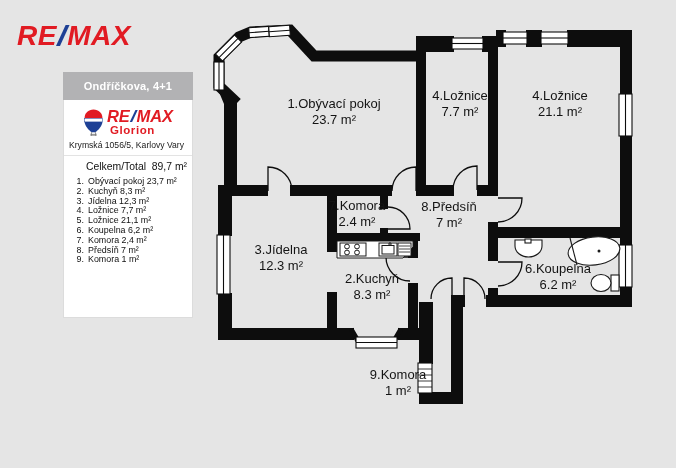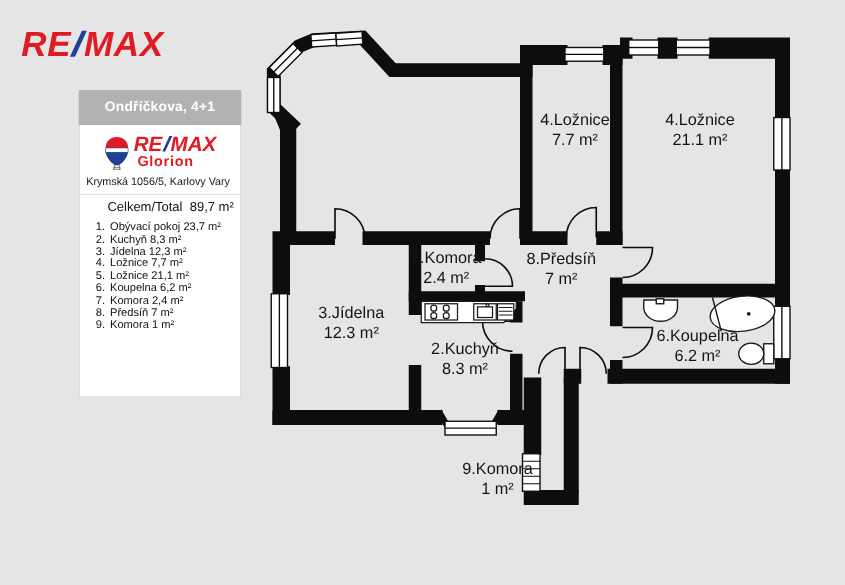--- a/index.html
+++ b/index.html
@@ -236,20 +236,24 @@
         <path d="M515,240 h27 v6 a13.5,11 0 0 1 -27,0 z"></path>
         <rect x="525" y="239" width="6" height="4"></rect>
       </g>
       <g>
         <rect x="611" y="275" width="8" height="16"></rect>
         <ellipse cx="601" cy="283" rx="10" ry="8.5"></ellipse>
       </g>
     </g>
   </svg>
 
+  <div class="room-label" style="left:334px;top:112px">
+    <div>1.Obývací pokoj</div>
+    <div>23.7 m²</div>
+  </div>
   <div class="room-label" style="left:372px;top:287px">
     <div>2.Kuchyň</div>
     <div>8.3 m²</div>
   </div>
   <div class="room-label" style="left:281px;top:258px">
     <div>3.Jídelna</div>
     <div>12.3 m²</div>
   </div>
   <div class="room-label" style="left:460px;top:104px">
     <div>4.Ložnice</div>

